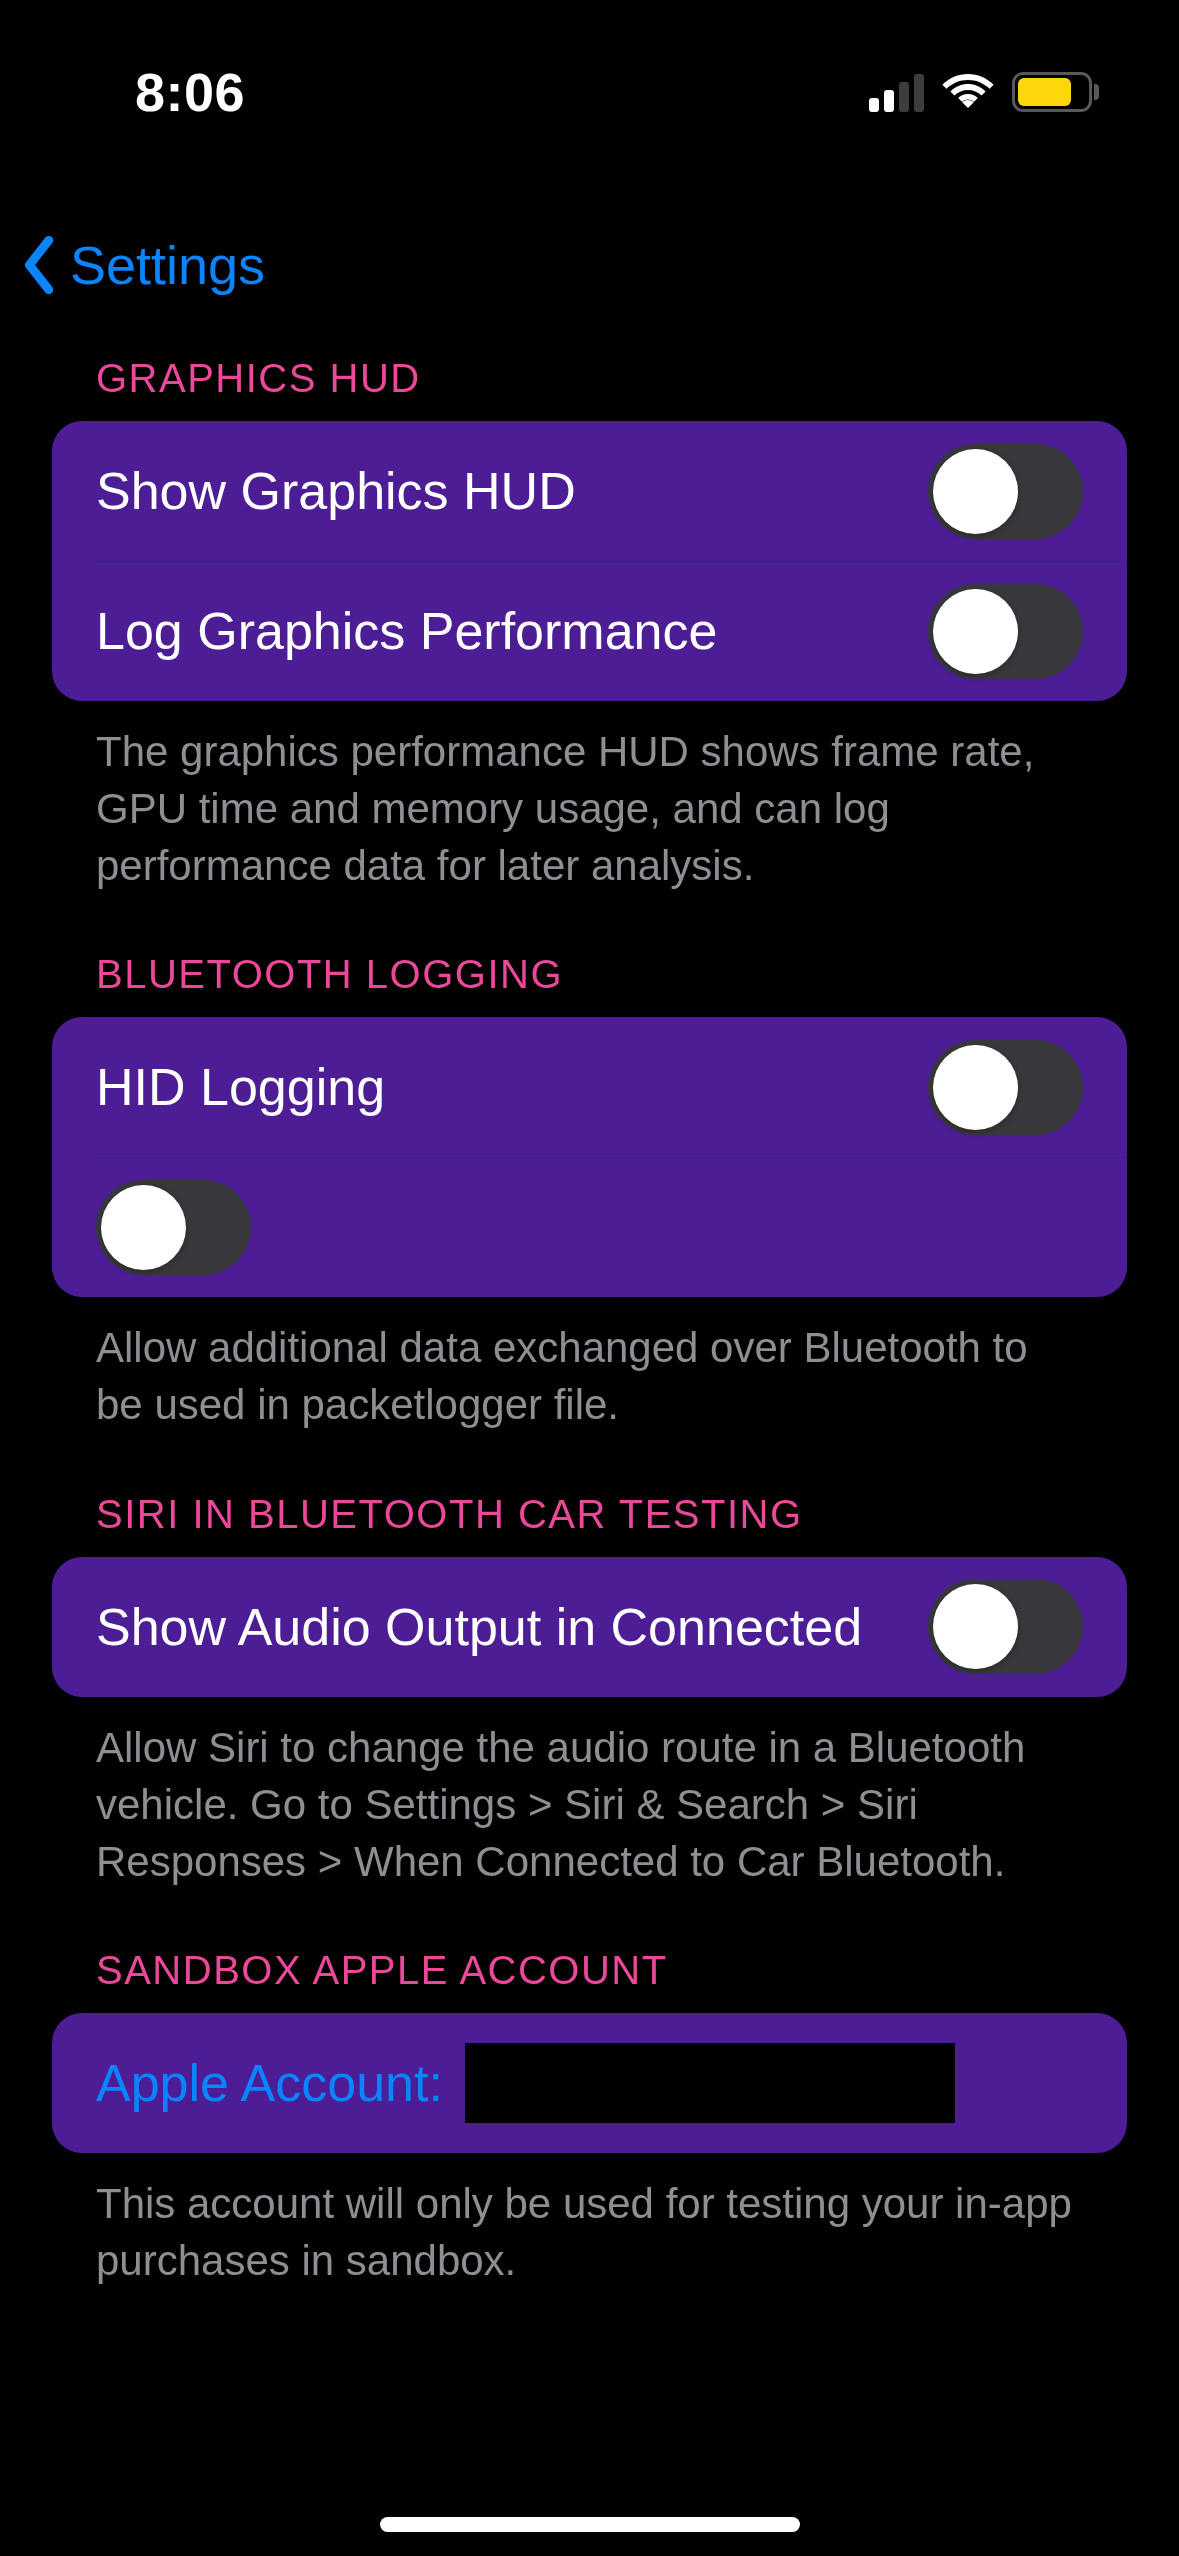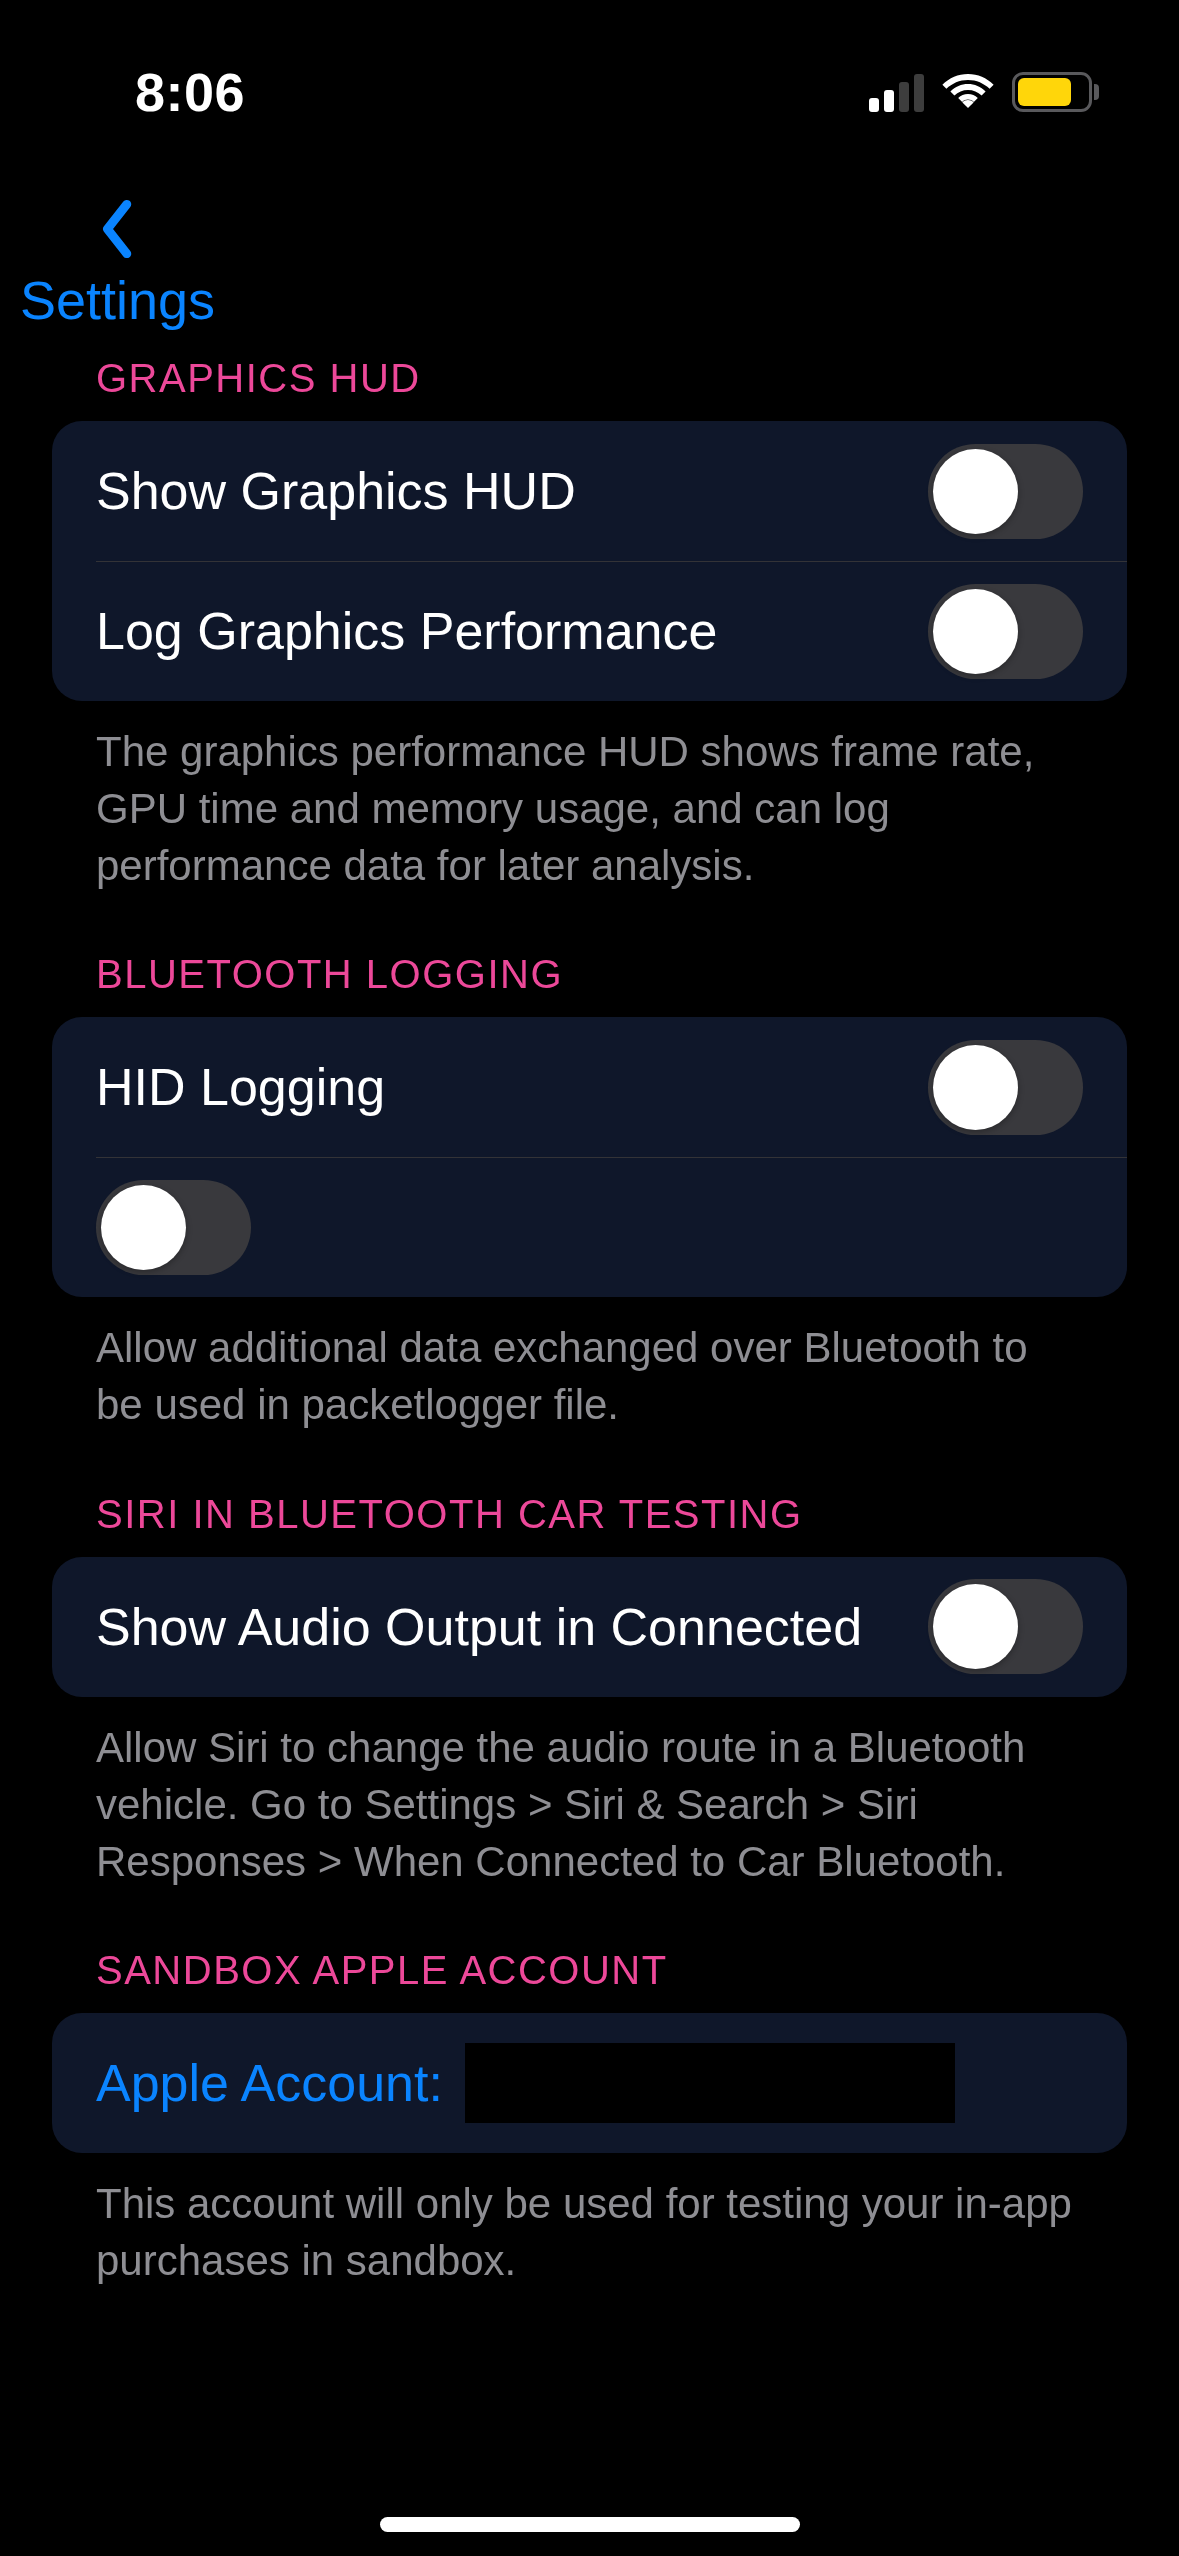--- a/index.html
+++ b/index.html
@@ -107,21 +107,20 @@
     padding: 0 20px;
   }
   .back-button {
     display: flex;
     align-items: center;
     gap: 10px;
     color: #0a84ff;
     font-size: 54px;
     font-weight: 400;
     cursor: pointer;
-    flex-direction: column;
   }
   .back-chevron svg {
     width: 40px;
     height: 60px;
     display: block;
   }
 
   
   .content {
     position: absolute;
@@ -137,21 +136,21 @@
     font-size: 40px;
     font-weight: 400;
     letter-spacing: 1.5px;
     text-transform: uppercase;
     padding: 58px 44px 20px 44px;
   }
   .section-header.first {
     padding-top: 30px;
   }
   .group {
-    background: #0f172a;
+    background: #4c1d95;
     border-radius: 30px;
     overflow: hidden;
   }
   .cell {
     display: flex;
     align-items: center;
     justify-content: space-between;
     padding: 0 44px;
     min-height: 140px;
     position: relative;

